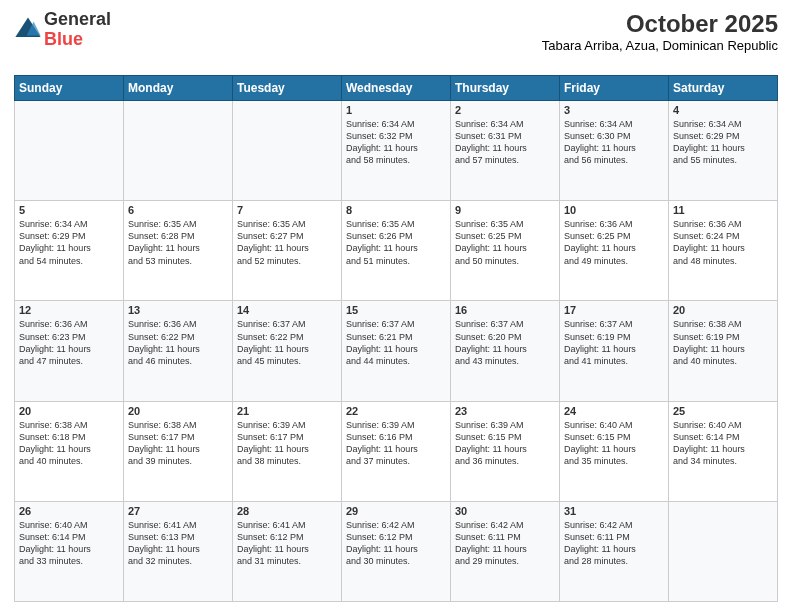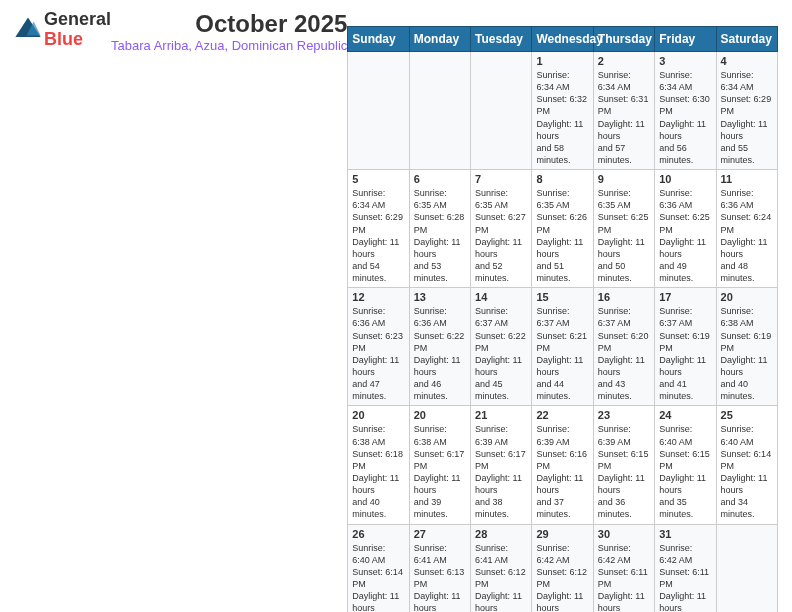--- a/index.html
+++ b/index.html
@@ -8,21 +8,21 @@
       background: #fff;
       width: 792px;
       height: 612px;
       overflow: hidden;
     }
     .page {
       width: 792px;
       height: 612px;
       padding: 10px 14px 10px 14px;
       display: flex;
-      flex-direction: row;
+      flex-direction: column;
     }
     .header {
       display: flex;
       justify-content: space-between;
       align-items: flex-start;
       margin-bottom: 6px;
     }
     .logo {
       display: flex;
       align-items: center;
@@ -46,21 +46,21 @@
     .title-block {
       text-align: right;
     }
     .month-title {
       font-size: 24px;
       font-weight: bold;
       color: #333;
     }
     .subtitle {
       font-size: 13px;
-      color: #8b5cf6;
+      color: #000000;
     }
     .calendar {
       flex: 1;
       border: 1px solid #ccc;
       border-collapse: collapse;
       width: 100%;
       table-layout: fixed;
       margin-top: 16px;
     }
     .calendar th {

